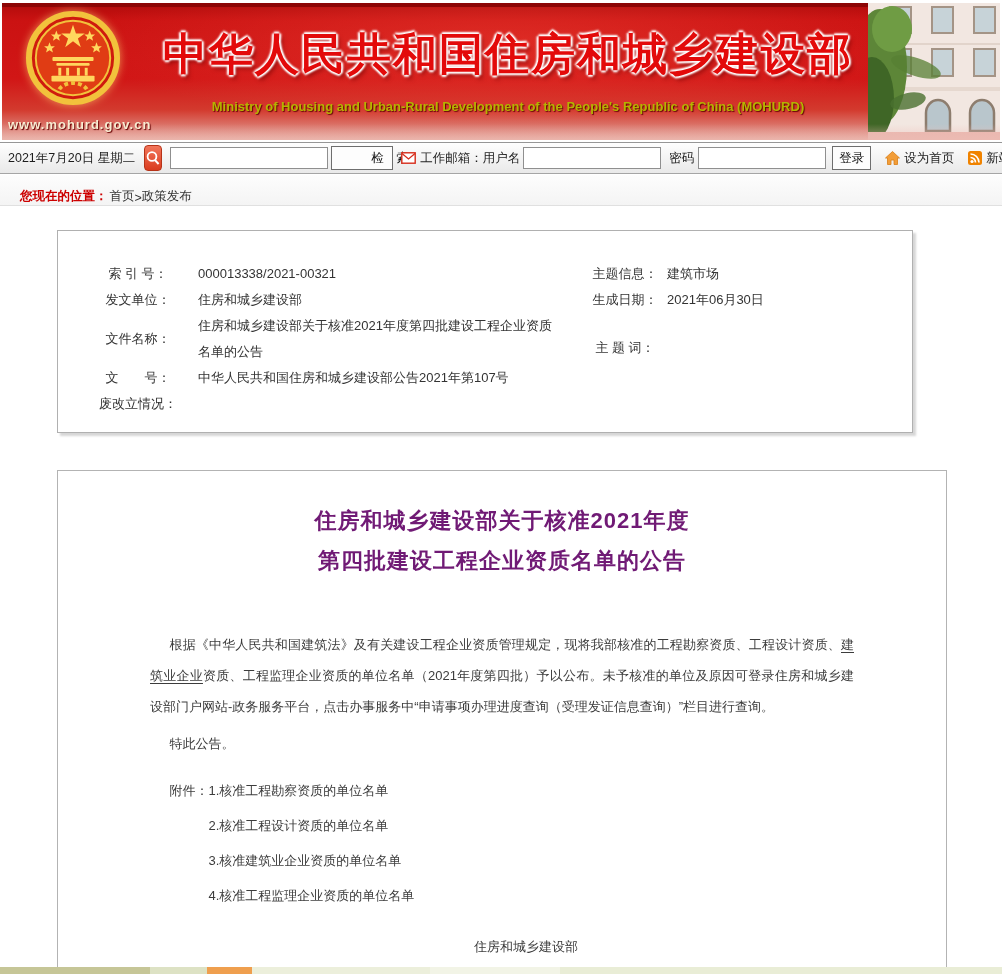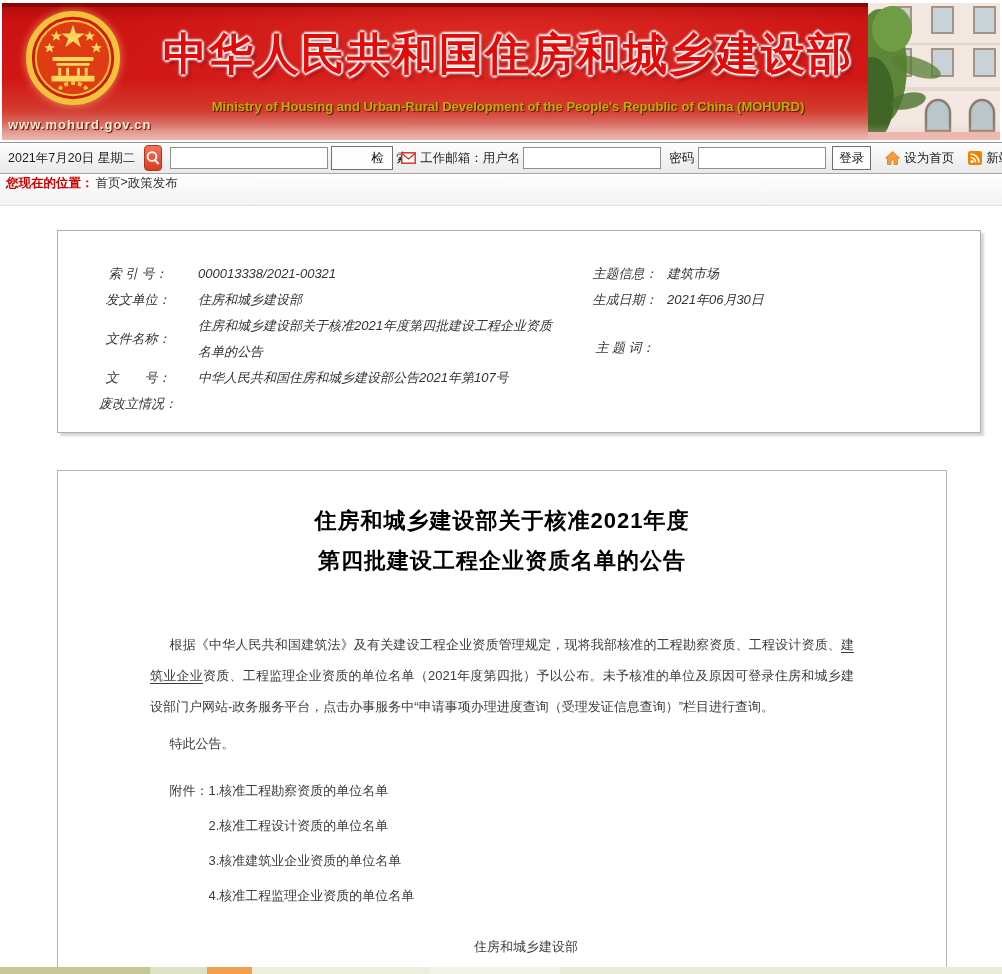--- a/index.html
+++ b/index.html
@@ -45,43 +45,43 @@
   .pwd-input{width:118px;margin-left:4px;}
   .login-btn{margin-left:6px;width:48px;height:24px;border:1px solid #6e6e6e;background:#fdfdfd;
     font-size:12.5px;color:#111;cursor:pointer;white-space:nowrap;}
   .tb-spacer{flex:1;}
   .tb-link{color:#1d1d1d;text-decoration:none;margin-left:4px;white-space:nowrap;cursor:pointer;}
   .home-ico,.rss-ico{margin-left:14px;display:flex;align-items:center;}
 
   
   .crumbs{position:absolute;left:0;right:0;top:175px;height:31px;box-sizing:border-box;
     background:linear-gradient(180deg,#fdfdfd,#f4f4f4);border-bottom:1px solid #e0e0e0;
-    display:flex;align-items:flex-start;padding-left:6px;font-size:12.5px;color:#333;}
+    display:flex;align-items:flex-end;padding-left:20px;font-size:12.5px;color:#333;}
   .crumb-label{color:#cc0000;font-weight:bold;margin-right:2px;}
   .crumb-link{color:#333;text-decoration:none;cursor:pointer;}
 
   
-  .meta-box{position:absolute;left:57px;top:230px;width:924px;height:203px;box-sizing:border-box;
+  .meta-box{position:absolute;left:57px;top:230px;width:856px;height:203px;box-sizing:border-box;
     border:1px solid #b0b0b0;background:#fff;box-shadow:3px 3px 2px rgba(0,0,0,.16);
-    padding:30px 0 0 20px;display:flex;font-size:13px;color:#333;font-style:italic;}
+    padding:30px 0 0 20px;display:flex;font-size:13px;color:#333;}
   .meta-left{width:505px;flex:none;}
   .meta-right{flex:1;}
   .mrow{display:flex;align-items:center;min-height:26px;}
   .mlabel{flex:none;width:120px;text-align:center;line-height:26px;white-space:pre;}
   .mvalue{width:360px;line-height:26px;}
   .rlabel{flex:none;width:84px;text-align:center;line-height:26px;white-space:pre;}
   .rvalue{line-height:26px;}
   .mrow.gap12{margin-top:12px;}
   .mrow.gap22{margin-top:22px;}
 
   
   .doc-box{position:absolute;left:57px;top:470px;width:890px;height:510px;box-sizing:border-box;
     border:1px solid #b3b3b3;background:#fff;}
   .doc-title{margin:30px 20px 0 20px;text-align:center;font-size:22px;line-height:40px;
-    font-weight:bold;color:#000000;letter-spacing:1px;}
+    font-weight:bold;color:#701a75;letter-spacing:1px;}
   .doc-body{margin:48px 92px 0 92px;font-size:13px;line-height:31px;color:#3c3c3c;text-align:justify;}
   .para1{margin:0;text-indent:1.5em;}
   .u-line{text-decoration:underline;text-underline-offset:3px;}
   .para2{margin:6px 0 0 0;text-indent:1.5em;}
   .attach{display:flex;margin-top:14px;margin-left:1.5em;line-height:35px;}
   .attach-label{flex:none;}
   .attach-list{flex:1;}
   .attach-item{line-height:35px;cursor:pointer;}
   .signature{margin-top:20px;margin-left:auto;margin-right:223px;width:210px;
     text-align:center;line-height:27px;color:#3c3c3c;}

